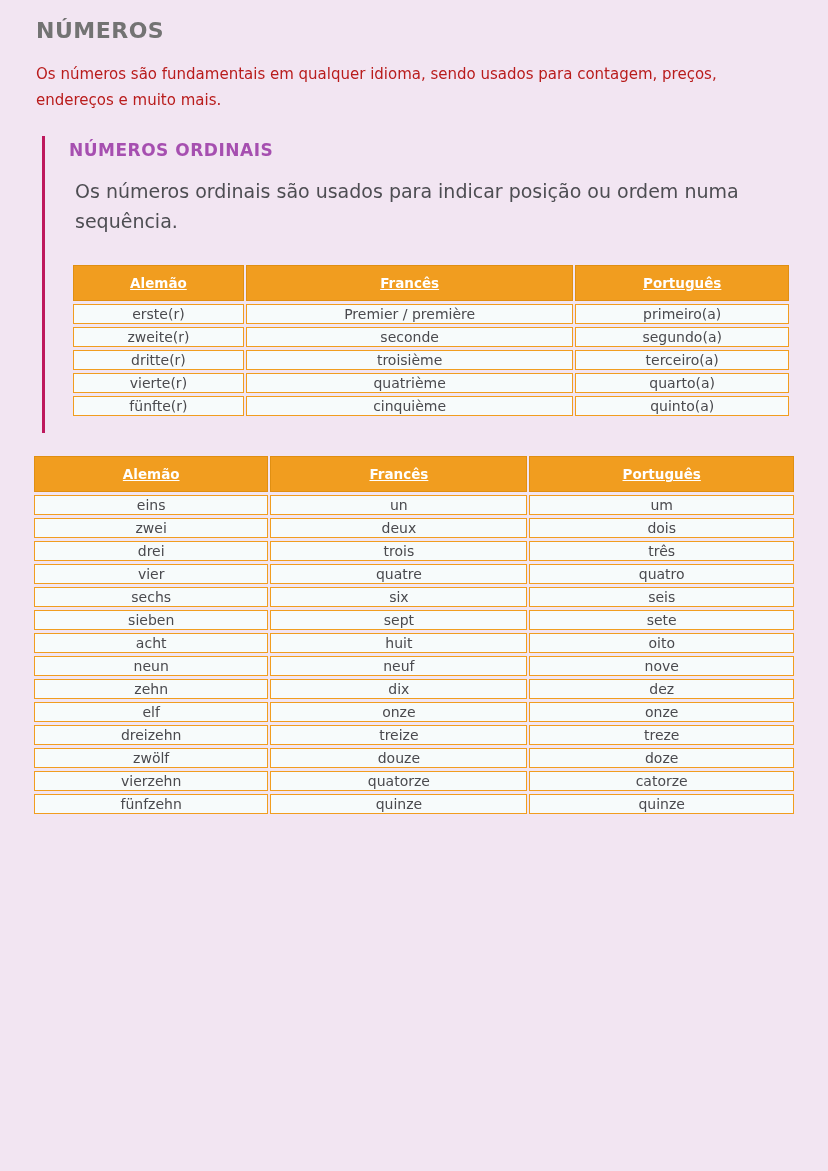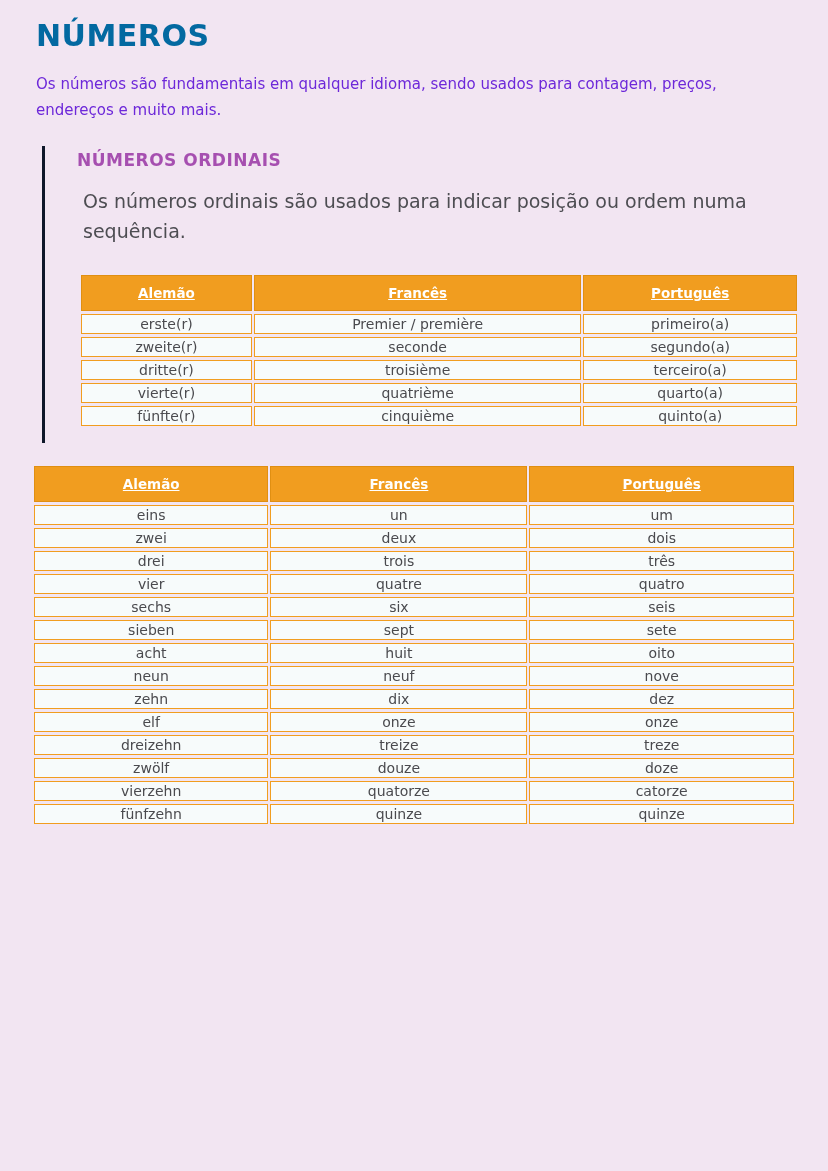--- a/index.html
+++ b/index.html
@@ -16,40 +16,40 @@
   }
 
   .page {
     width: 828px;
     min-height: 1171px;
     padding: 14px 32px 16px 32px;
   }
 
   
   .page-title {
-    color: #0369a1;
-    font-size: 30px;
+    color: #737373;
+    font-size: 22px;
     font-weight: bold;
     letter-spacing: 0.5px;
     margin: 4px 0 18px 4px;
   }
 
   
   .intro {
-    color: #6d28d9;
+    color: #b91c1c;
     font-size: 15px;
     line-height: 1.75;
     margin: 0 0 22px 4px;
     max-width: 740px;
   }
 
   
   .section {
-    border-left: 3px solid #0f172a;
-    padding: 2px 0 14px 32px;
+    border-left: 3px solid #be185d;
+    padding: 2px 0 14px 24px;
     margin: 0 0 20px 10px;
   }
 
   .section-title {
     color: #a64fb0;
     font-size: 17px;
     font-weight: bold;
     letter-spacing: 0.5px;
     margin: 2px 0 16px 0;
   }

